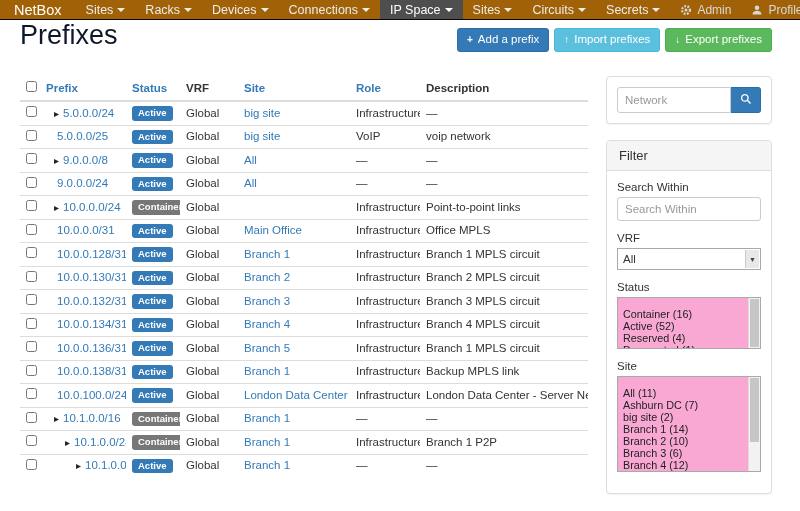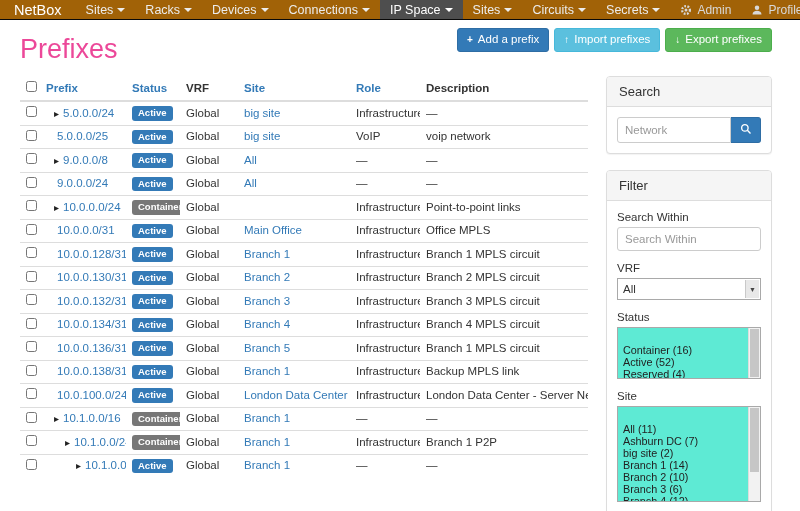--- a/index.html
+++ b/index.html
@@ -47,21 +47,21 @@
     margin-top: 1px;
   }
   .nav-right { margin-left: auto; display: flex; align-items: stretch; padding-right: 6px; }
   .nav-right .nav-item { font-size: 12px; color: #d8d8d8; gap: 5px; }
   .nav-icon { display: inline-flex; align-items: center; }
 
   
   .container { padding: 0 28px 0 20px; }
   .page-header-row { position: relative; height: 56px; }
   .action-buttons { position: absolute; top: 8px; right: 0; display: flex; gap: 5px; }
-  h1.page-title { font-size: 27px; font-weight: 400; color: #ec4899; padding-top: 14px; letter-spacing: 0; }
+  h1.page-title { font-size: 27px; font-weight: 400; color: #0f172a; letter-spacing: 0; }
 
   .btn {
     display: inline-flex; align-items: center; gap: 5px;
     font-size: 11.5px; color: #fff;
     padding: 4px 9px; border-radius: 3px; border: 1px solid transparent;
     cursor: pointer; line-height: 1.2; white-space: nowrap;
   }
   .btn-primary { background: #337ab7; border-color: #2e6da4; }
   .btn-info    { background: #5bc0de; border-color: #46b8da; }
   .btn-success { background: #5cb85c; border-color: #4cae4c; }
@@ -134,22 +134,22 @@
     font-size: 11.5px; display: flex; align-items: center; padding: 0 18px 0 5px; cursor: pointer;
   }
   .sb-arrow {
     position: absolute; right: 1px; top: 1px; bottom: 1px; width: 14px;
     background: #e8e8e8; border-left: 1px solid #c9c9c9;
     display: flex; align-items: center; justify-content: center;
     font-size: 7px; color: #444;
   }
 
   .listbox {
-    position: relative; border: 1px solid #a9a9a9; background: #5eead4;
-    overflow: hidden; padding: 16px 14px 2px 3px; cursor: pointer;
+    position: relative; border: 1px solid #a9a9a9; background: #f9a8d4;
+    overflow: hidden; padding: 10px 14px 2px 3px; cursor: pointer;
   }
   .listbox .opt { font-size: 10.8px; line-height: 12px; padding: 0 2px; white-space: nowrap; color: #222; }
   .lb-status { height: 52px; }
   .lb-site { height: 96px; }
   .scrollbar {
     position: absolute; top: 0; right: 0; bottom: 0; width: 12px;
     background: #f2f2f2; border-left: 1px solid #ddd;
   }
   .scroll-thumb { position: absolute; left: 1px; right: 1px; background: #c6c6c6; }
 </style>
@@ -459,21 +459,20 @@
     <td class="col-role">—</td>
     <td class="col-desc">—</td>
   </tr>
           </tbody>
       </table>
     </main>
 
     <aside class="side-col">
 
       <div class="panel">
-        <div class="panel-heading">Search</div>
         <div class="panel-body">
           <div class="input-group">
             <input type="text" placeholder="Network" style="">
             <div class="btn-search">
               <span>
                 <svg width="12" height="12" viewBox="0 0 16 16">
                     <circle cx="6.5" cy="6.5" r="4.3" fill="none" stroke="#fff" stroke-width="1.8"></circle>
                     <path d="M9.8 9.8L14 14" stroke="#fff" stroke-width="1.8"></path>
                   </svg>
               </span>

